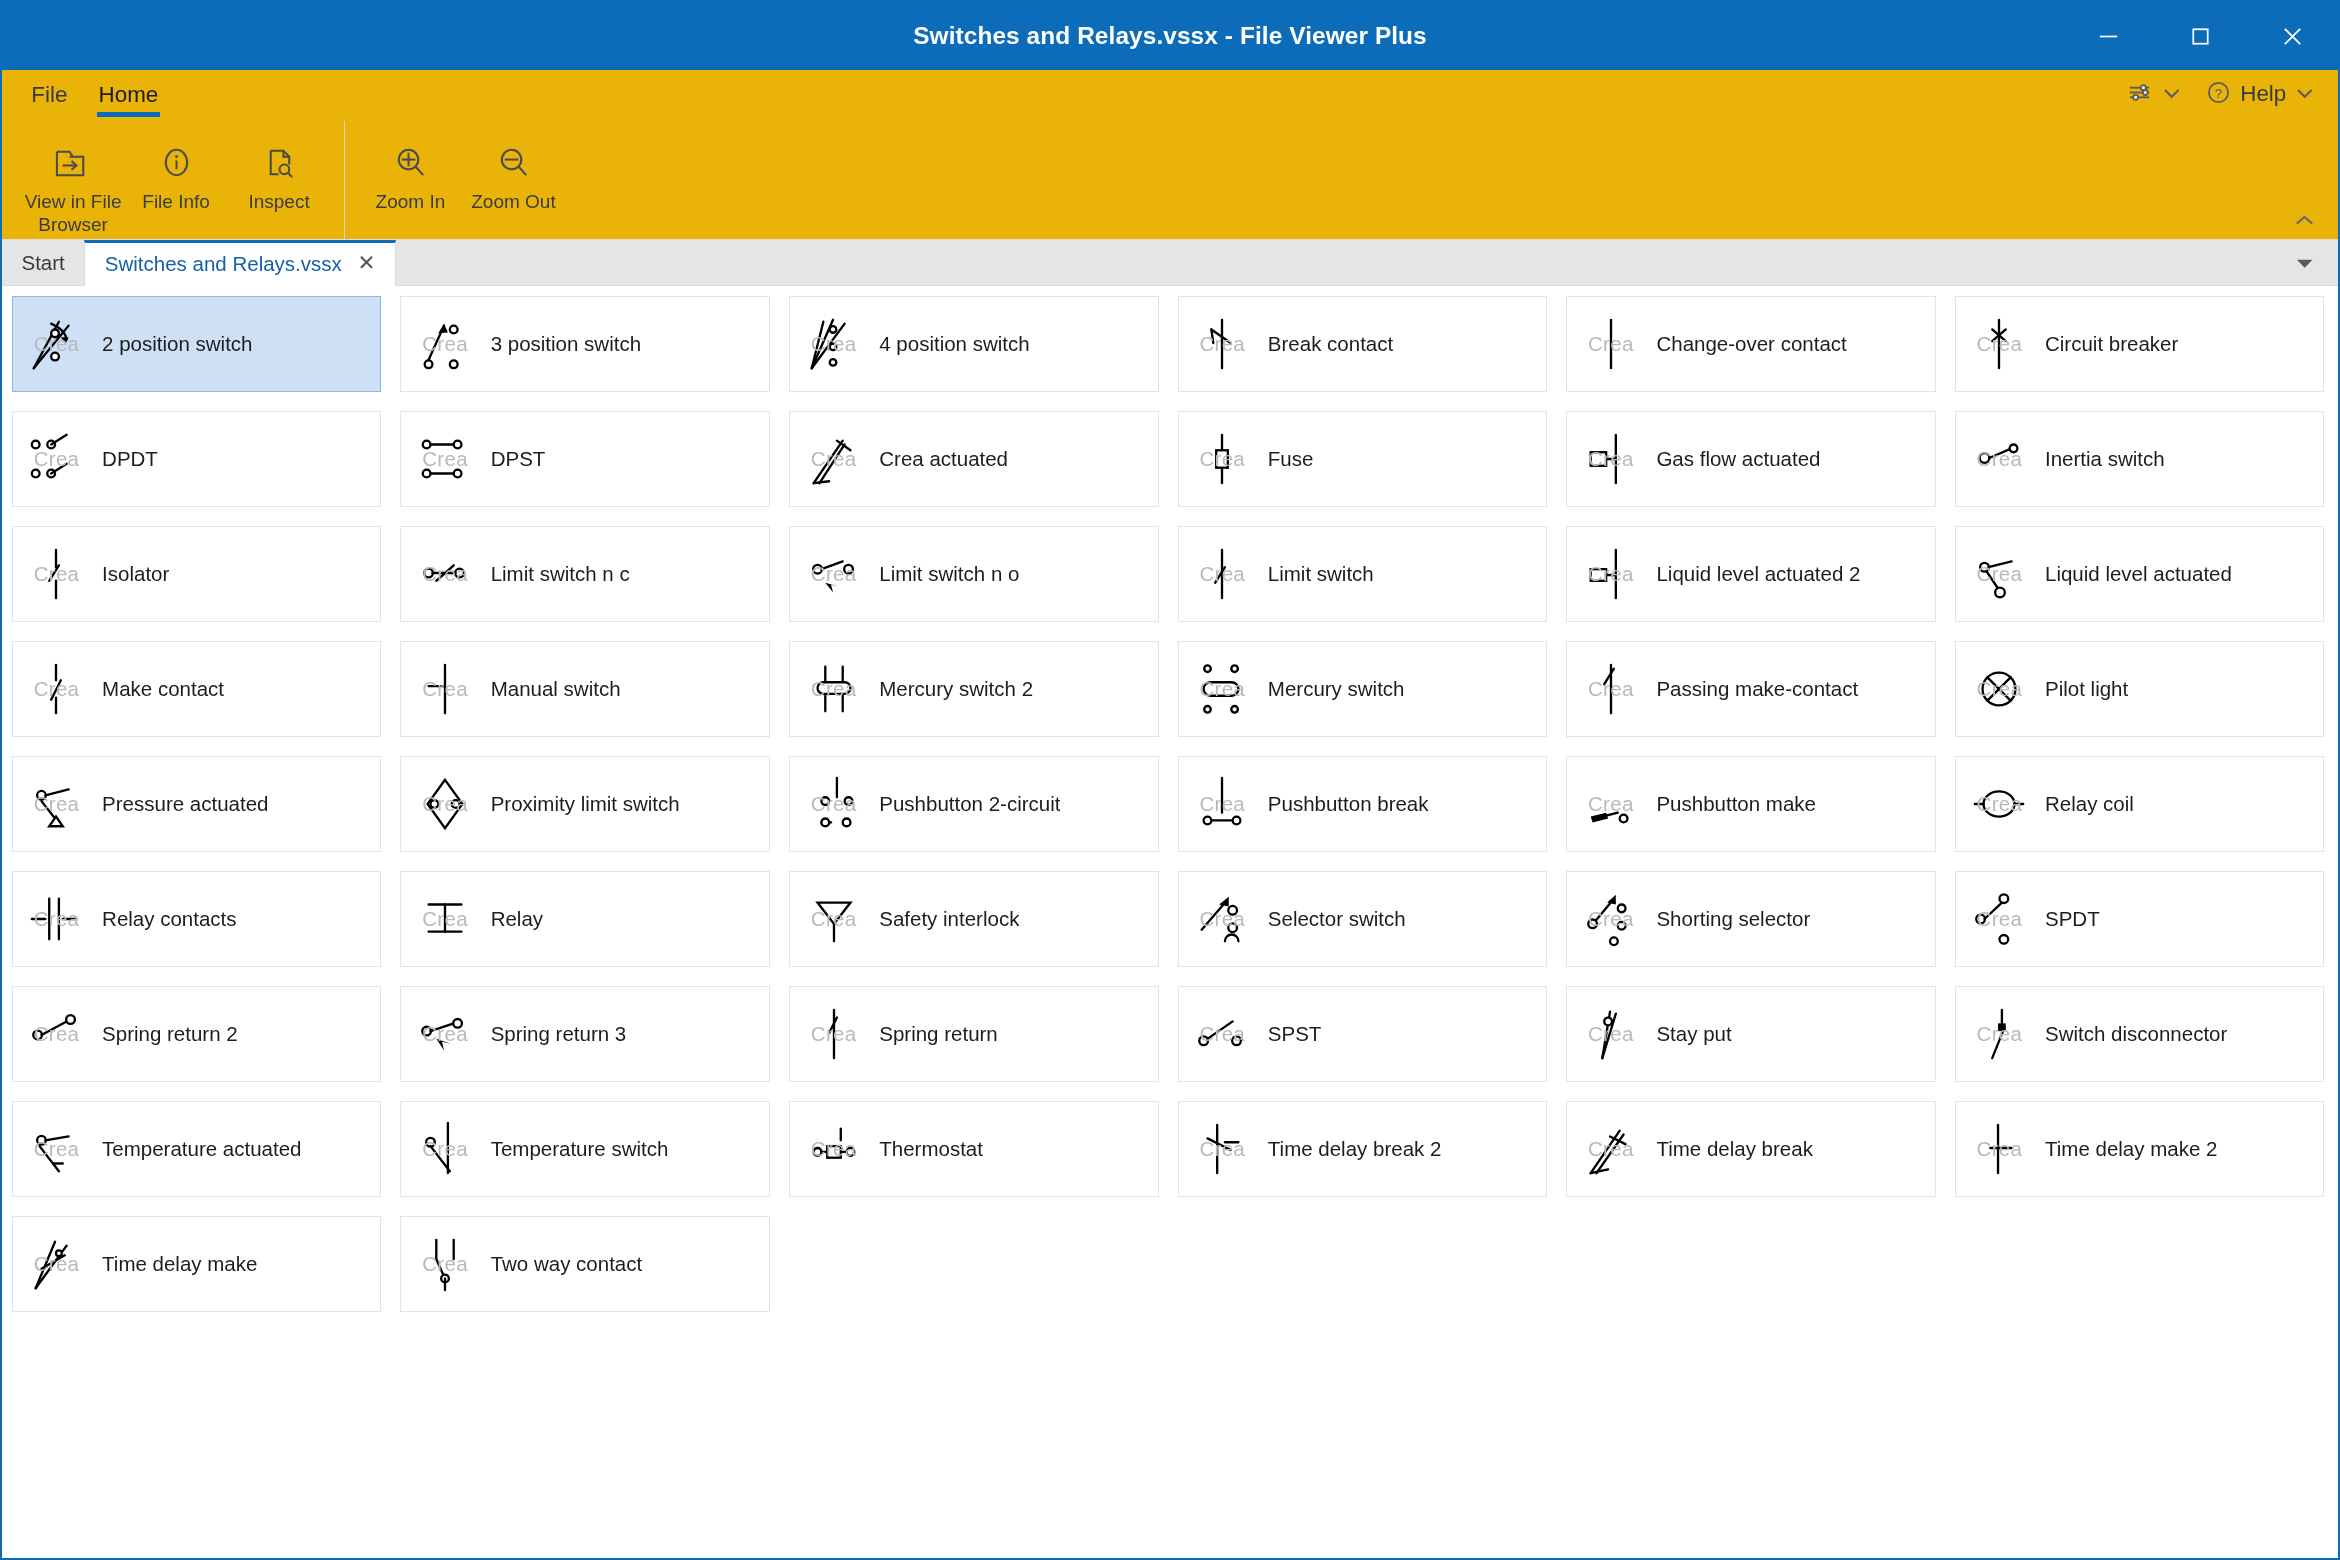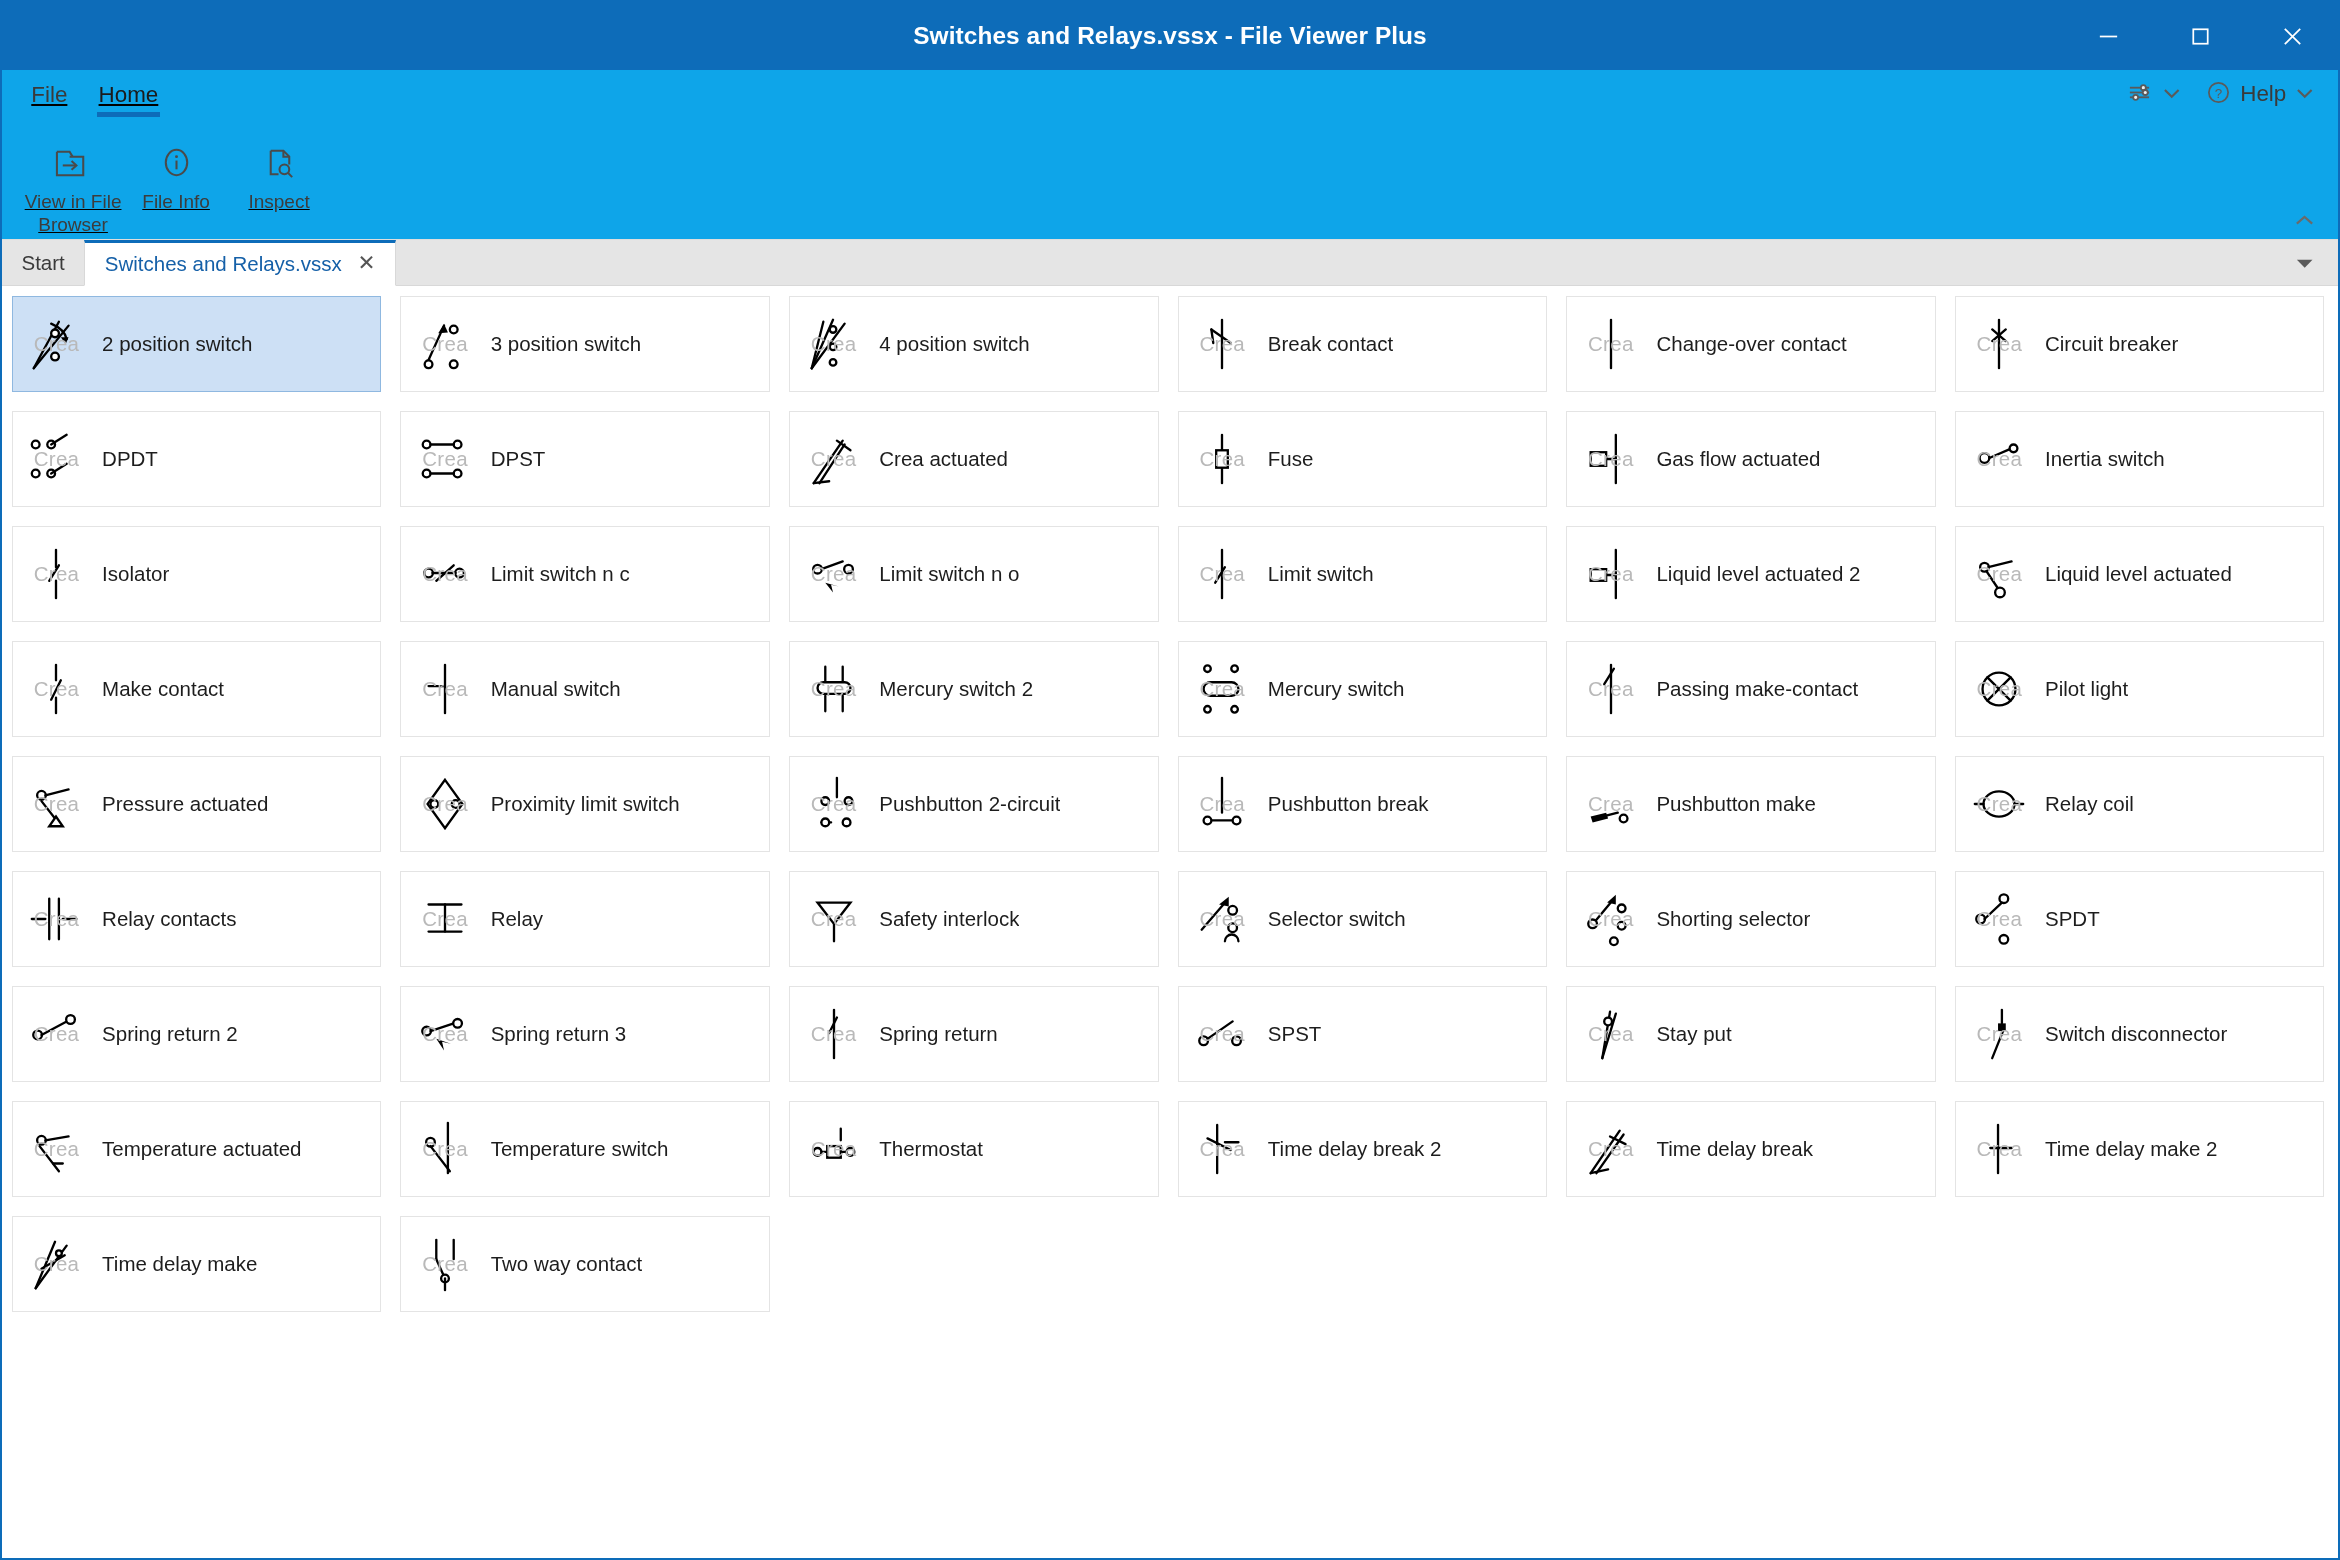--- a/index.html
+++ b/index.html
@@ -34,25 +34,24 @@
   .win-btns{margin-left:auto;display:flex;height:100%;z-index:2;}
   .win-btn{
     width:92px;height:100%;
     display:flex;align-items:center;justify-content:center;
     cursor:default;
   }
   .win-btn svg{display:block;}
 
   
   .ribbon{
-    background:#0ea5e9;
+    background:#eab308;
     flex:0 0 auto;
     border-bottom:1px solid #dededd;
     position:relative;
-    text-decoration:underline;
   }
   .tabrow{
     height:47px;display:flex;align-items:flex-end;
     padding-left:13.7px;position:relative;
   }
   .rtab{
     font-size:22.4px;color:#3a3a3a;
     padding:0 15.6px 8.8px 15.6px;
     cursor:default;position:relative;
   }
@@ -265,20 +264,44 @@
               <path d="M11 8 v24 h8" fill="none" stroke="#4a4a4a" stroke-width="2.1"></path>
               <path d="M24 8 v6 h6" fill="none" stroke="#4a4a4a" stroke-width="2.1"></path>
               <circle cx="25" cy="27" r="5" fill="none" stroke="#4a4a4a" stroke-width="2.1"></circle>
               <line x1="28.6" y1="30.6" x2="33" y2="35" stroke="#4a4a4a" stroke-width="2.1"></line>
             </svg>
           </span>
           <span class="rlabel">Inspect</span>
         </div>
       </div>
 
+      <div class="rgroup">
+        <div class="rbtn">
+          <span class="ricon">
+            <svg width="39" height="39" viewBox="0 0 40 40">
+              <circle cx="18" cy="17" r="10" fill="none" stroke="#4a4a4a" stroke-width="2.1"></circle>
+              <line x1="11" y1="17" x2="25" y2="17" stroke="#4a4a4a" stroke-width="2.1"></line>
+              <line x1="18" y1="10" x2="18" y2="24" stroke="#4a4a4a" stroke-width="2.1"></line>
+              <line x1="25.4" y1="24.4" x2="33" y2="33" stroke="#4a4a4a" stroke-width="2.1"></line>
+            </svg>
+          </span>
+          <span class="rlabel">Zoom In</span>
+        </div>
+
+        <div class="rbtn">
+          <span class="ricon">
+            <svg width="39" height="39" viewBox="0 0 40 40">
+              <circle cx="18" cy="17" r="10" fill="none" stroke="#4a4a4a" stroke-width="2.1"></circle>
+              <line x1="11" y1="17" x2="25" y2="17" stroke="#4a4a4a" stroke-width="2.1"></line>
+              <line x1="25.4" y1="24.4" x2="33" y2="33" stroke="#4a4a4a" stroke-width="2.1"></line>
+            </svg>
+          </span>
+          <span class="rlabel">Zoom Out</span>
+        </div>
+      </div>
 
       <div class="collapse">
         <svg width="25" height="17.6" viewBox="0 0 26 18">
             <polyline points="5,12 13,5 21,12" fill="none" stroke="#6a6a6a" stroke-width="2.3"></polyline>
           </svg>
       </div>
     </div>
   </div>
 
   <div class="docbar">

